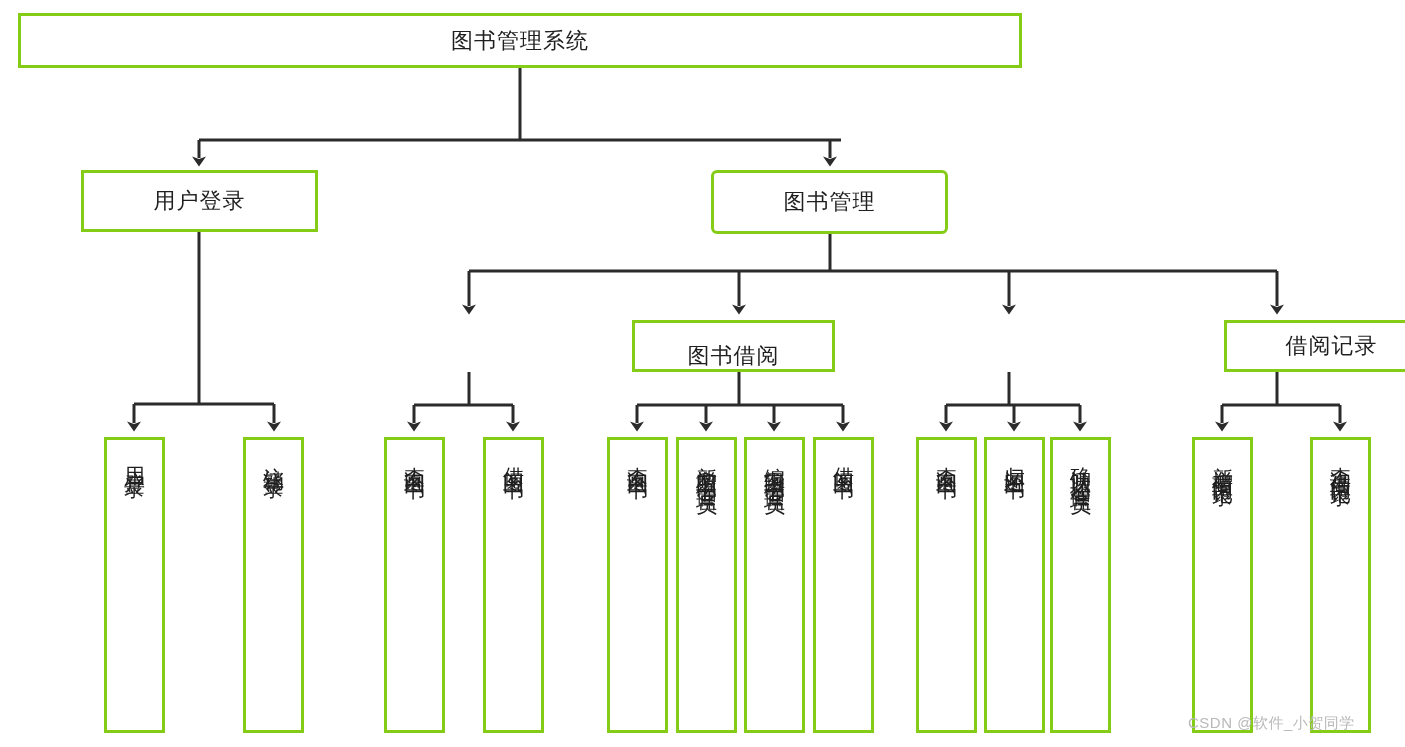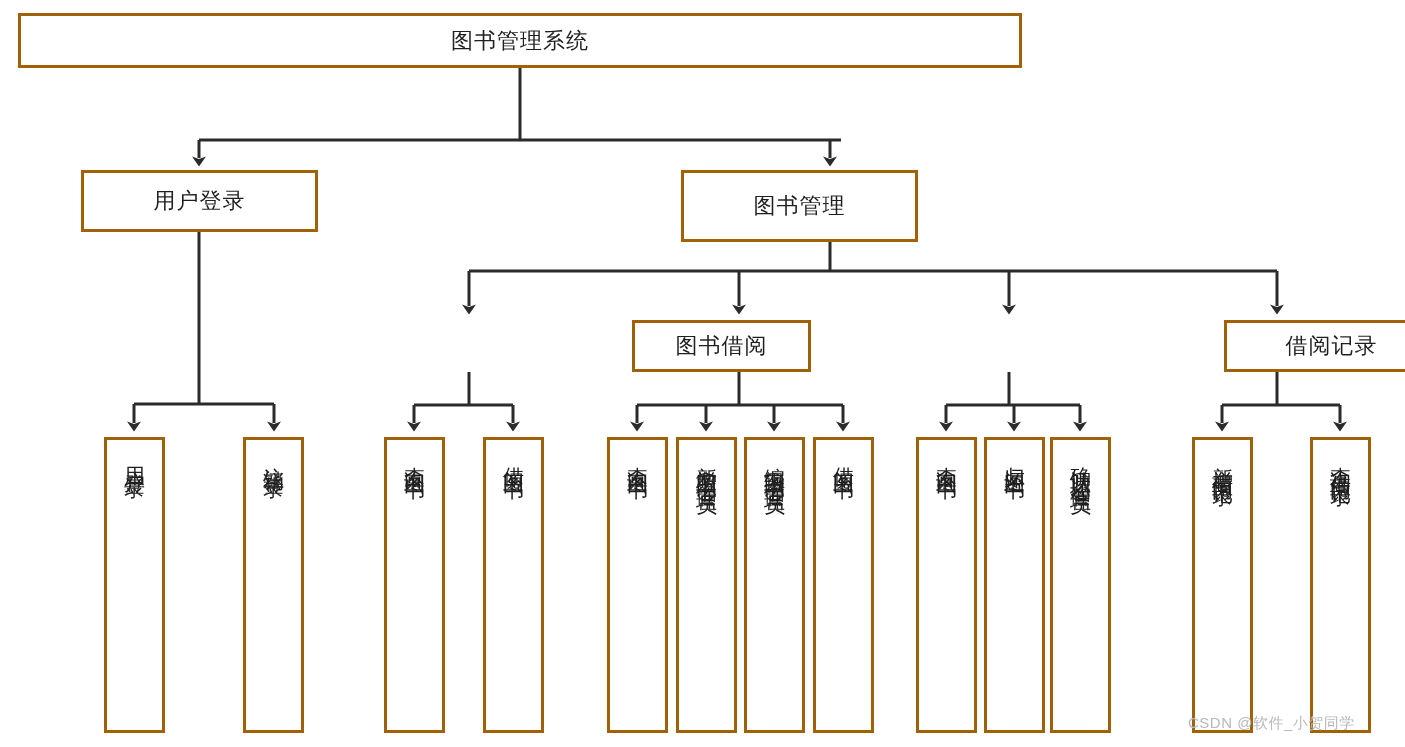--- a/index.html
+++ b/index.html
@@ -9,21 +9,21 @@
     font-family:"Liberation Sans","DejaVu Sans",sans-serif;
     overflow:hidden;
   }
   #canvas{position:relative;width:1405px;height:747px;}
   svg#wires{position:absolute;left:0;top:0;width:1405px;height:747px;pointer-events:none;}
 
   .node{
     position:absolute;
     box-sizing:border-box;
     background:#ffffff;
-    border:3px solid #a16207;
+    border:3px solid #84cc16;
     display:flex;
     align-items:center;
     justify-content:center;
     color:#1f1f1f;
     z-index:2;
   }
   .node .lbl{
     display:block;
     text-align:center;
     line-height:1.18;
@@ -113,25 +113,25 @@
     </g>
   </svg>
 
   <div class="node root" style="left:18px;top:13px;width:1004px;height:55px;">
     <span class="lbl">图书管理系统</span>
   </div>
 
   <div class="node h" style="left:81px;top:170px;width:237px;height:62px;">
     <span class="lbl">用户登录</span>
   </div>
-  <div class="node h" style="left:681px;top:170px;width:237px;height:72px;">
+  <div class="node h" style="left:711px;top:170px;width:237px;height:64px;border-radius:6px;">
     <span class="lbl">图书管理</span>
   </div>
 
-  <div class="node h" style="left:632px;top:320px;width:179px;height:52px;">
+  <div class="node h" style="left:632px;top:320px;width:203px;height:52px;align-items:flex-end;">
     <span class="lbl">图书借阅</span>
   </div>
   <div class="node h" style="left:1224px;top:320px;width:215px;height:52px;">
     <span class="lbl">借阅记录</span>
   </div>
 
   <div class="node v" style="left:104px;top:437px;width:61px;height:296px;">
     <span class="lbl">用户登录</span>
   </div>
   <div class="node v" style="left:243px;top:437px;width:61px;height:296px;">

